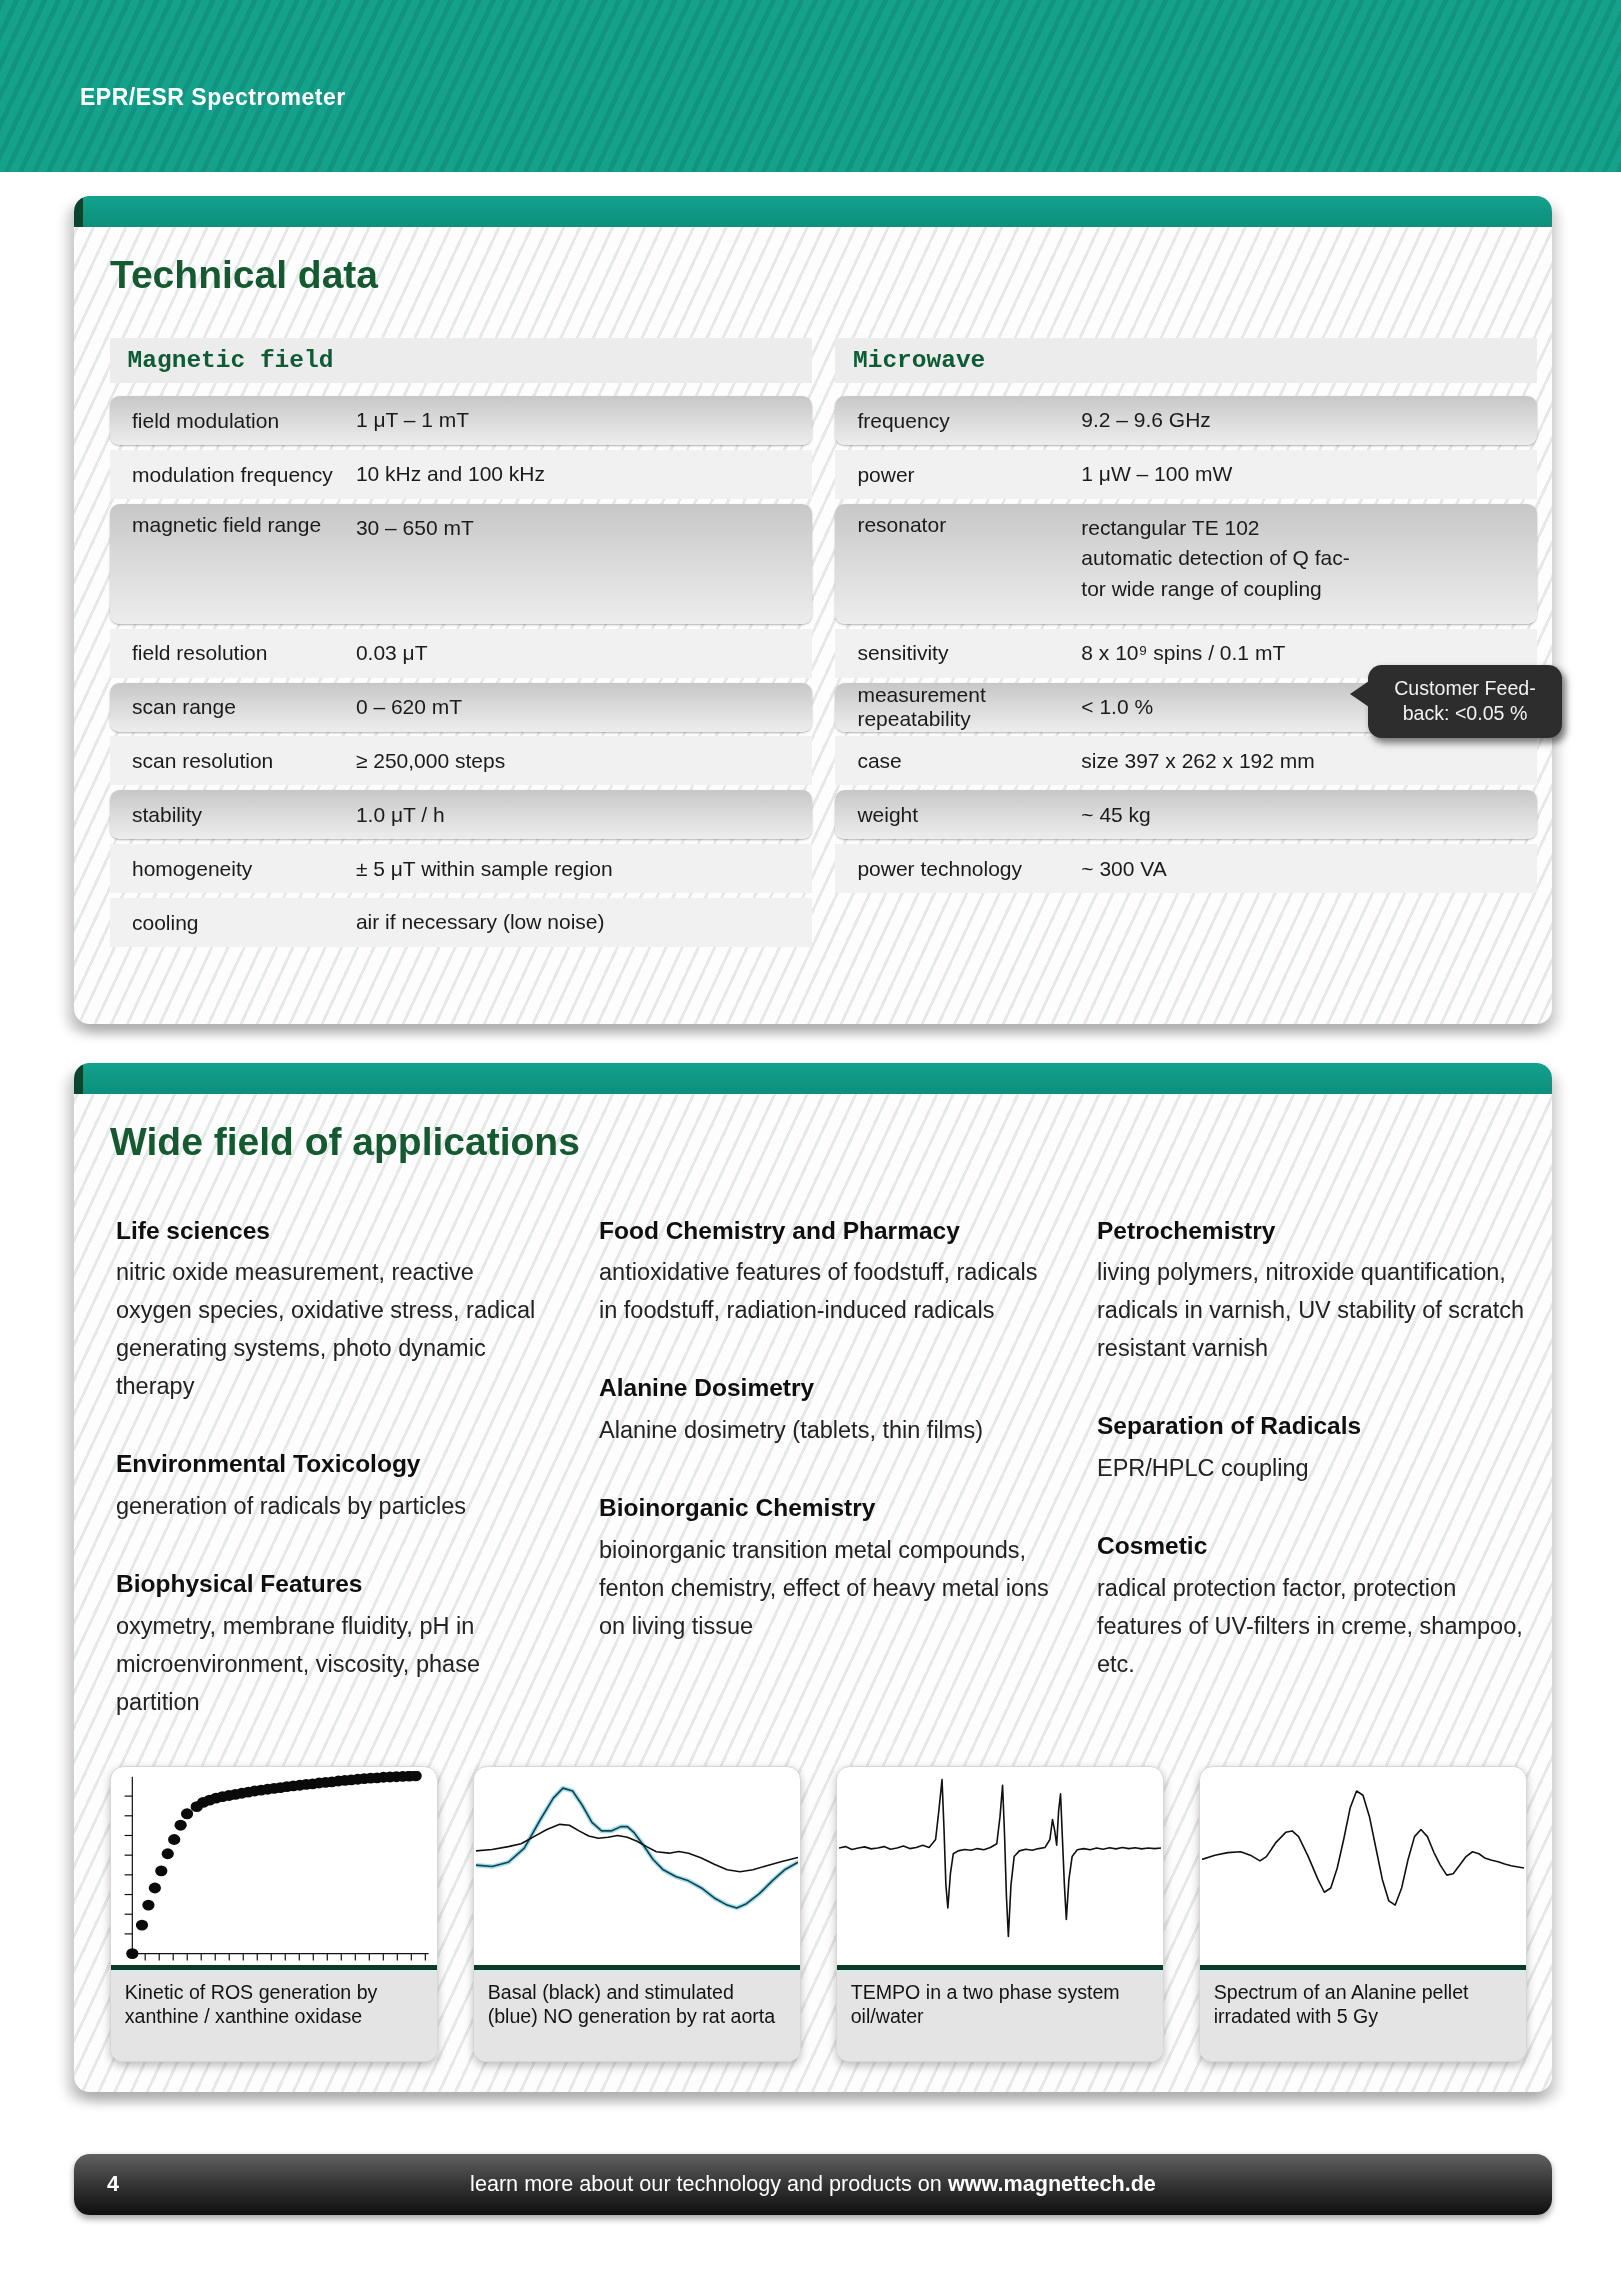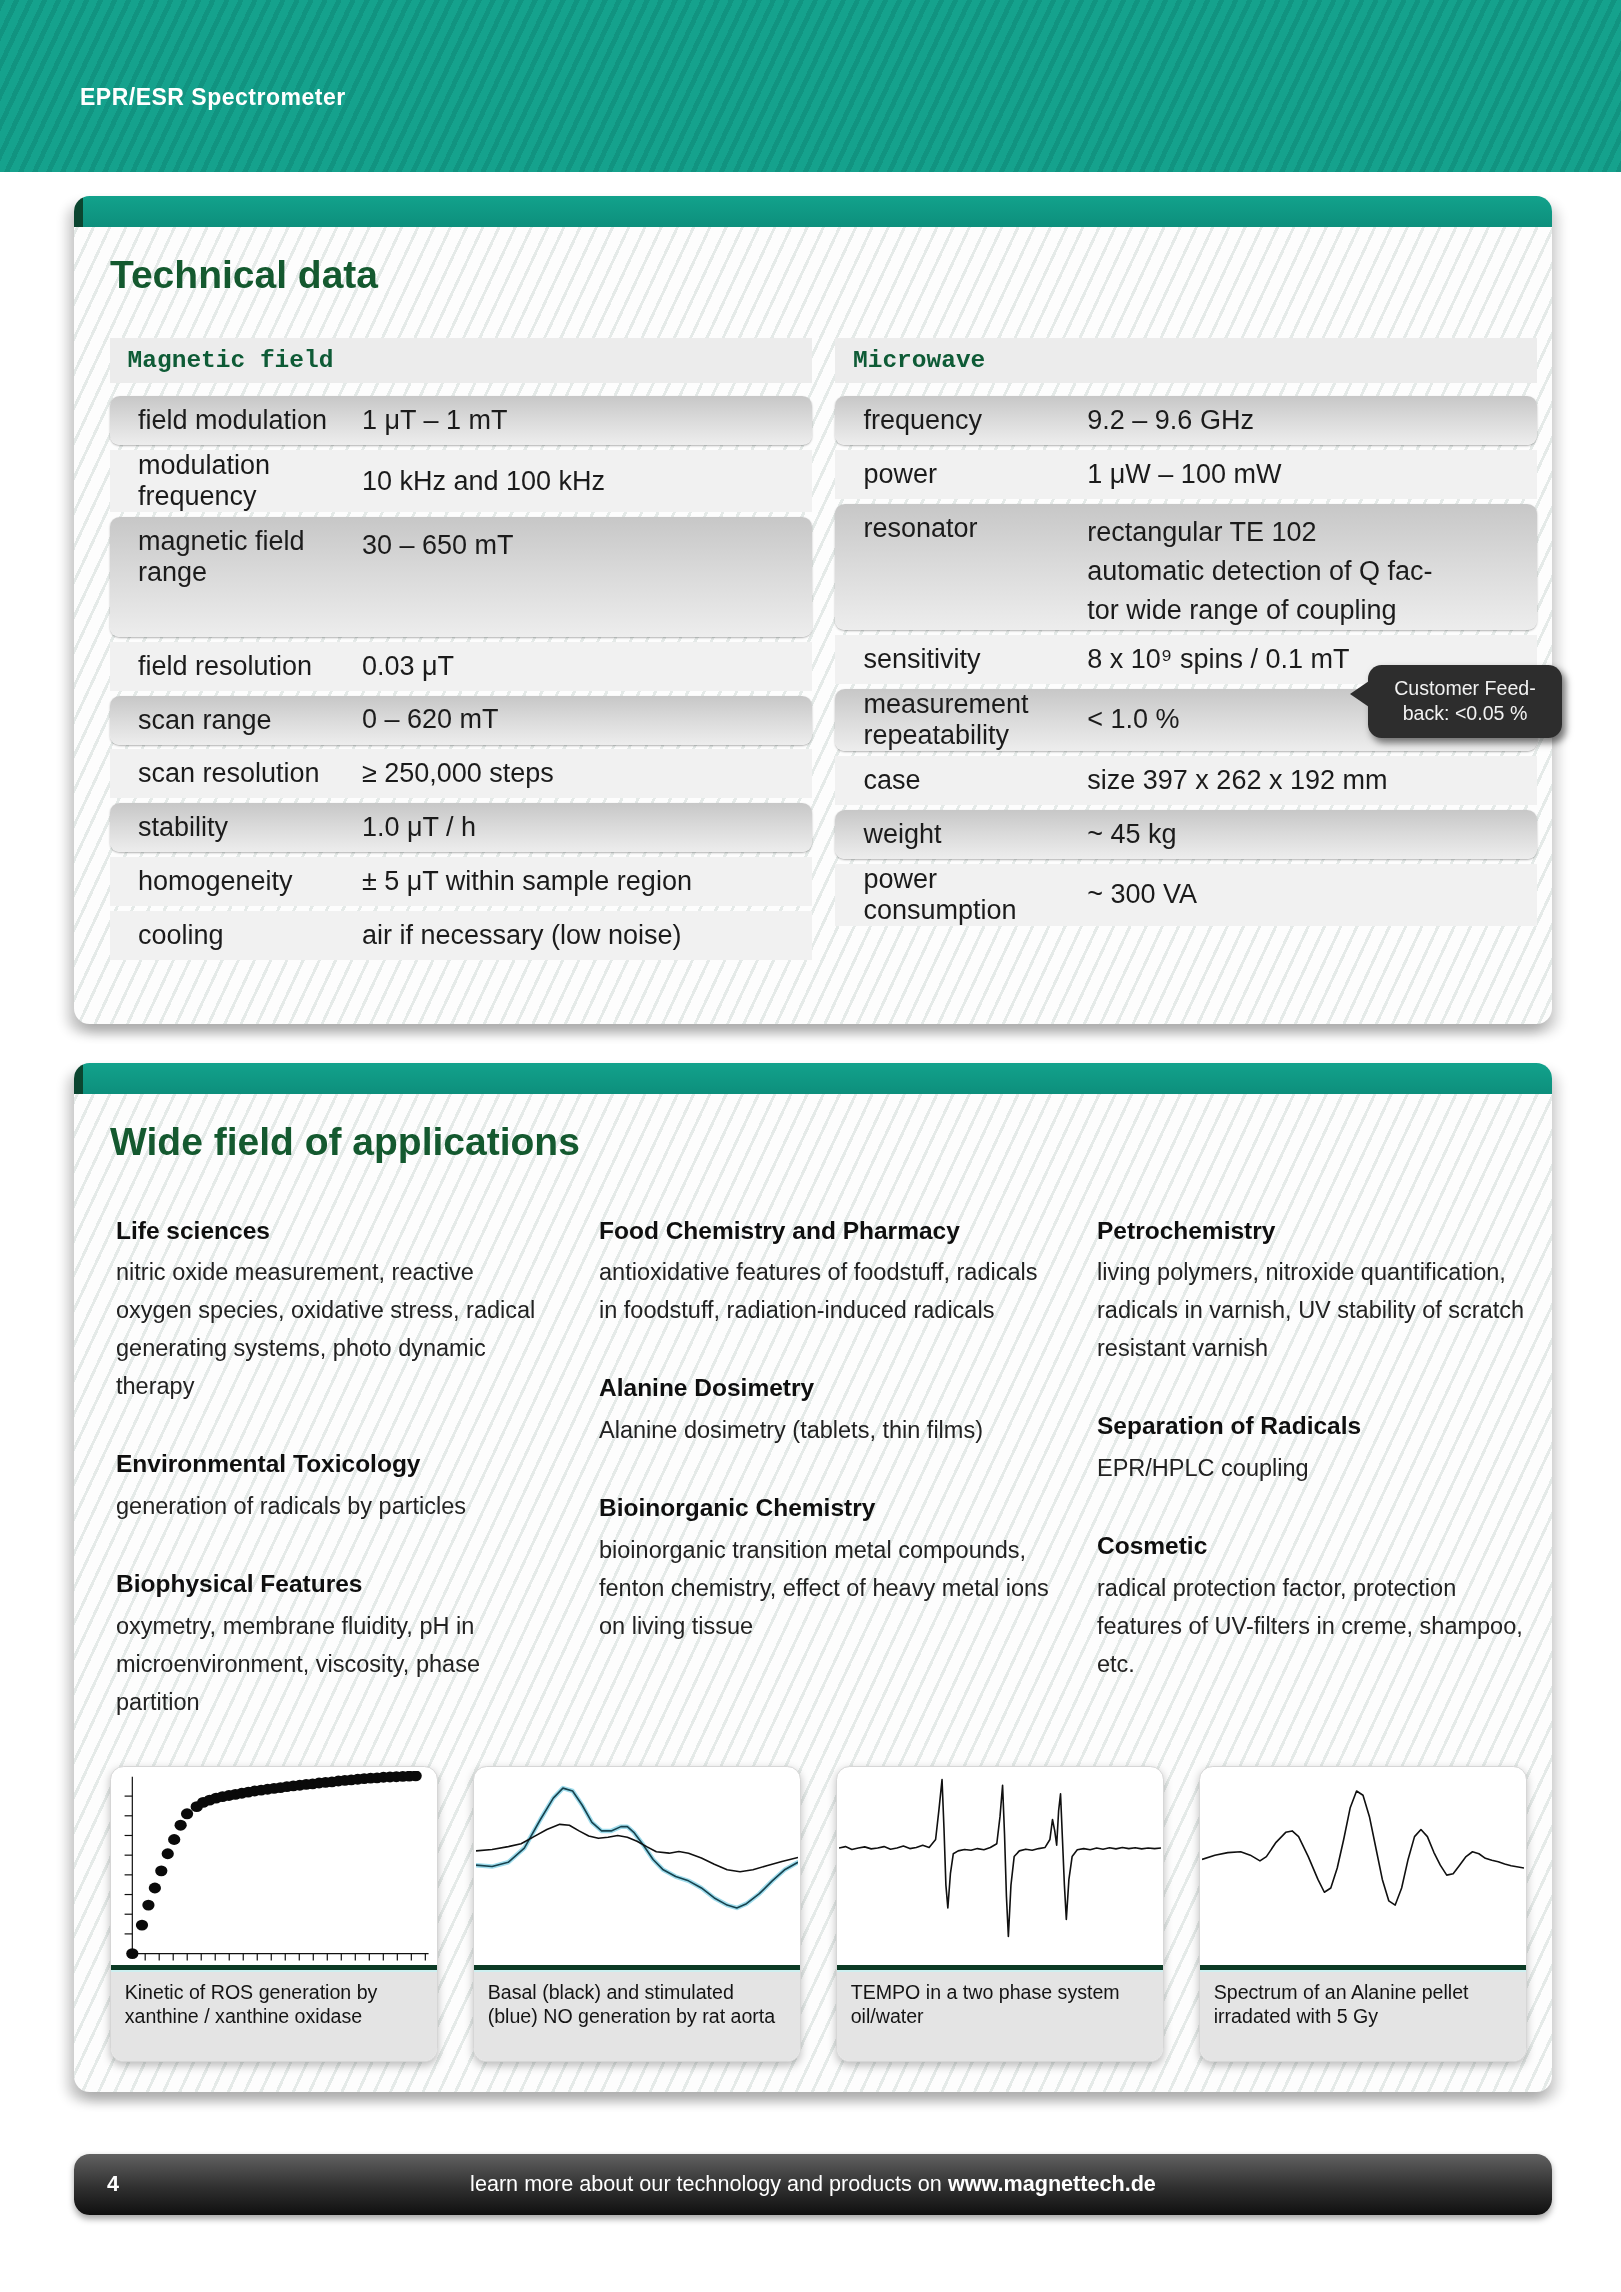--- a/index.html
+++ b/index.html
@@ -40,22 +40,22 @@
   }
   
   .tables{display:flex;gap:23.5px;margin:41px 14.7px 0 36px;}
   .spec-table{flex:1;min-width:0;}
   .spec-header{
     height:45px;background:#ececec;display:flex;align-items:center;
     padding-left:17.6px;margin-bottom:13.7px;
     font-size:24.5px;font-weight:bold;color:#0e5b36;font-family:Liberation Mono, monospace;
   }
   .spec-row{
-    display:flex;min-height:49px;margin-bottom:4.9px;padding-left:28px;
-    align-items:center;font-size:27px;color:#1b1b1b;
+    display:flex;min-height:49px;margin-bottom:4.9px;padding-left:22px;
+    align-items:center;font-size:21px;color:#1b1b1b;
   }
   .spec-row.light{background:#f1f1f1;}
   .spec-row.dark{
     background:linear-gradient(180deg,#c7c7c7 0%,#d9d9d9 45%,#ededed 100%);
     border-radius:9.8px;box-shadow:0 1px 2px rgba(0,0,0,.30);
   }
   .spec-row.tall{min-height:111px;align-items:flex-start;padding-top:8.8px;}
   .spec-label{width:218px;flex:none;padding-right:5.9px;}
   .spec-value{white-space:pre-line;line-height:1.45;}
   
@@ -184,21 +184,21 @@
           </div>
           <div class="spec-row light">
             <span class="spec-label">case</span>
             <span class="spec-value">size 397 x 262 x 192 mm</span>
           </div>
           <div class="spec-row dark">
             <span class="spec-label">weight</span>
             <span class="spec-value">~ 45 kg</span>
           </div>
           <div class="spec-row light">
-            <span class="spec-label">power consumption</span>
+            <span class="spec-label">power technology</span>
             <span class="spec-value">~ 300 VA</span>
           </div>
         </div>
     </div>
   </div>
   <div class="callout">Customer Feed-
 back: &lt;0.05 %</div>
 </div>
 
 <div class="card card2">

